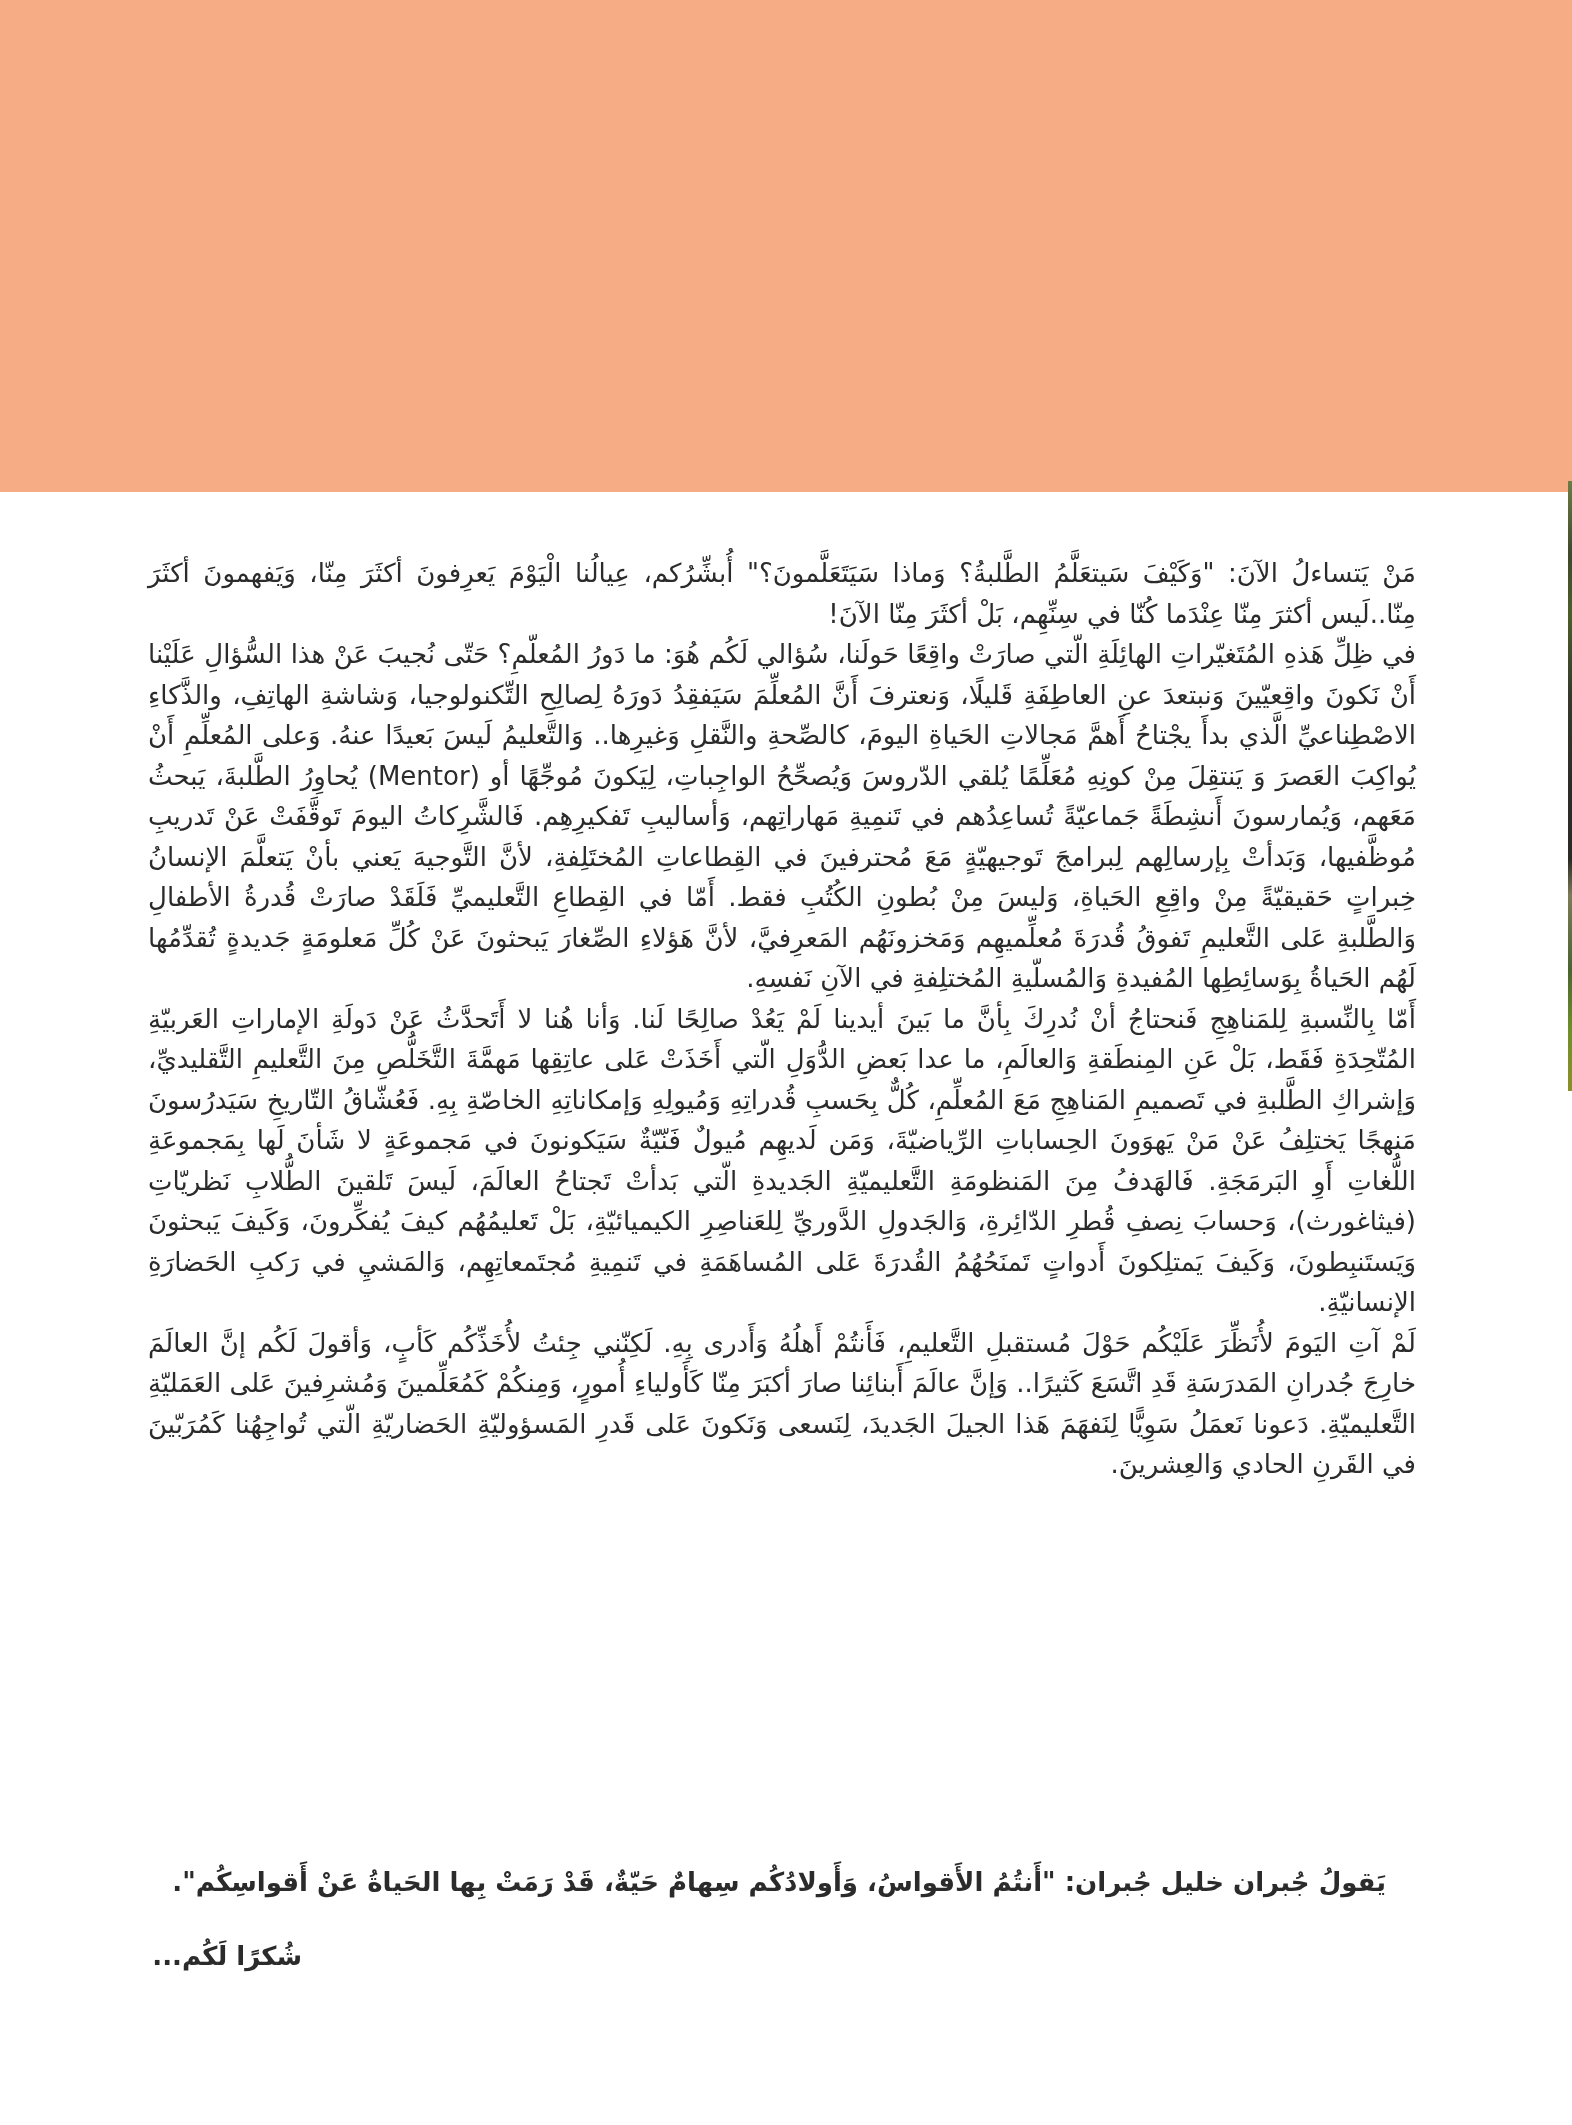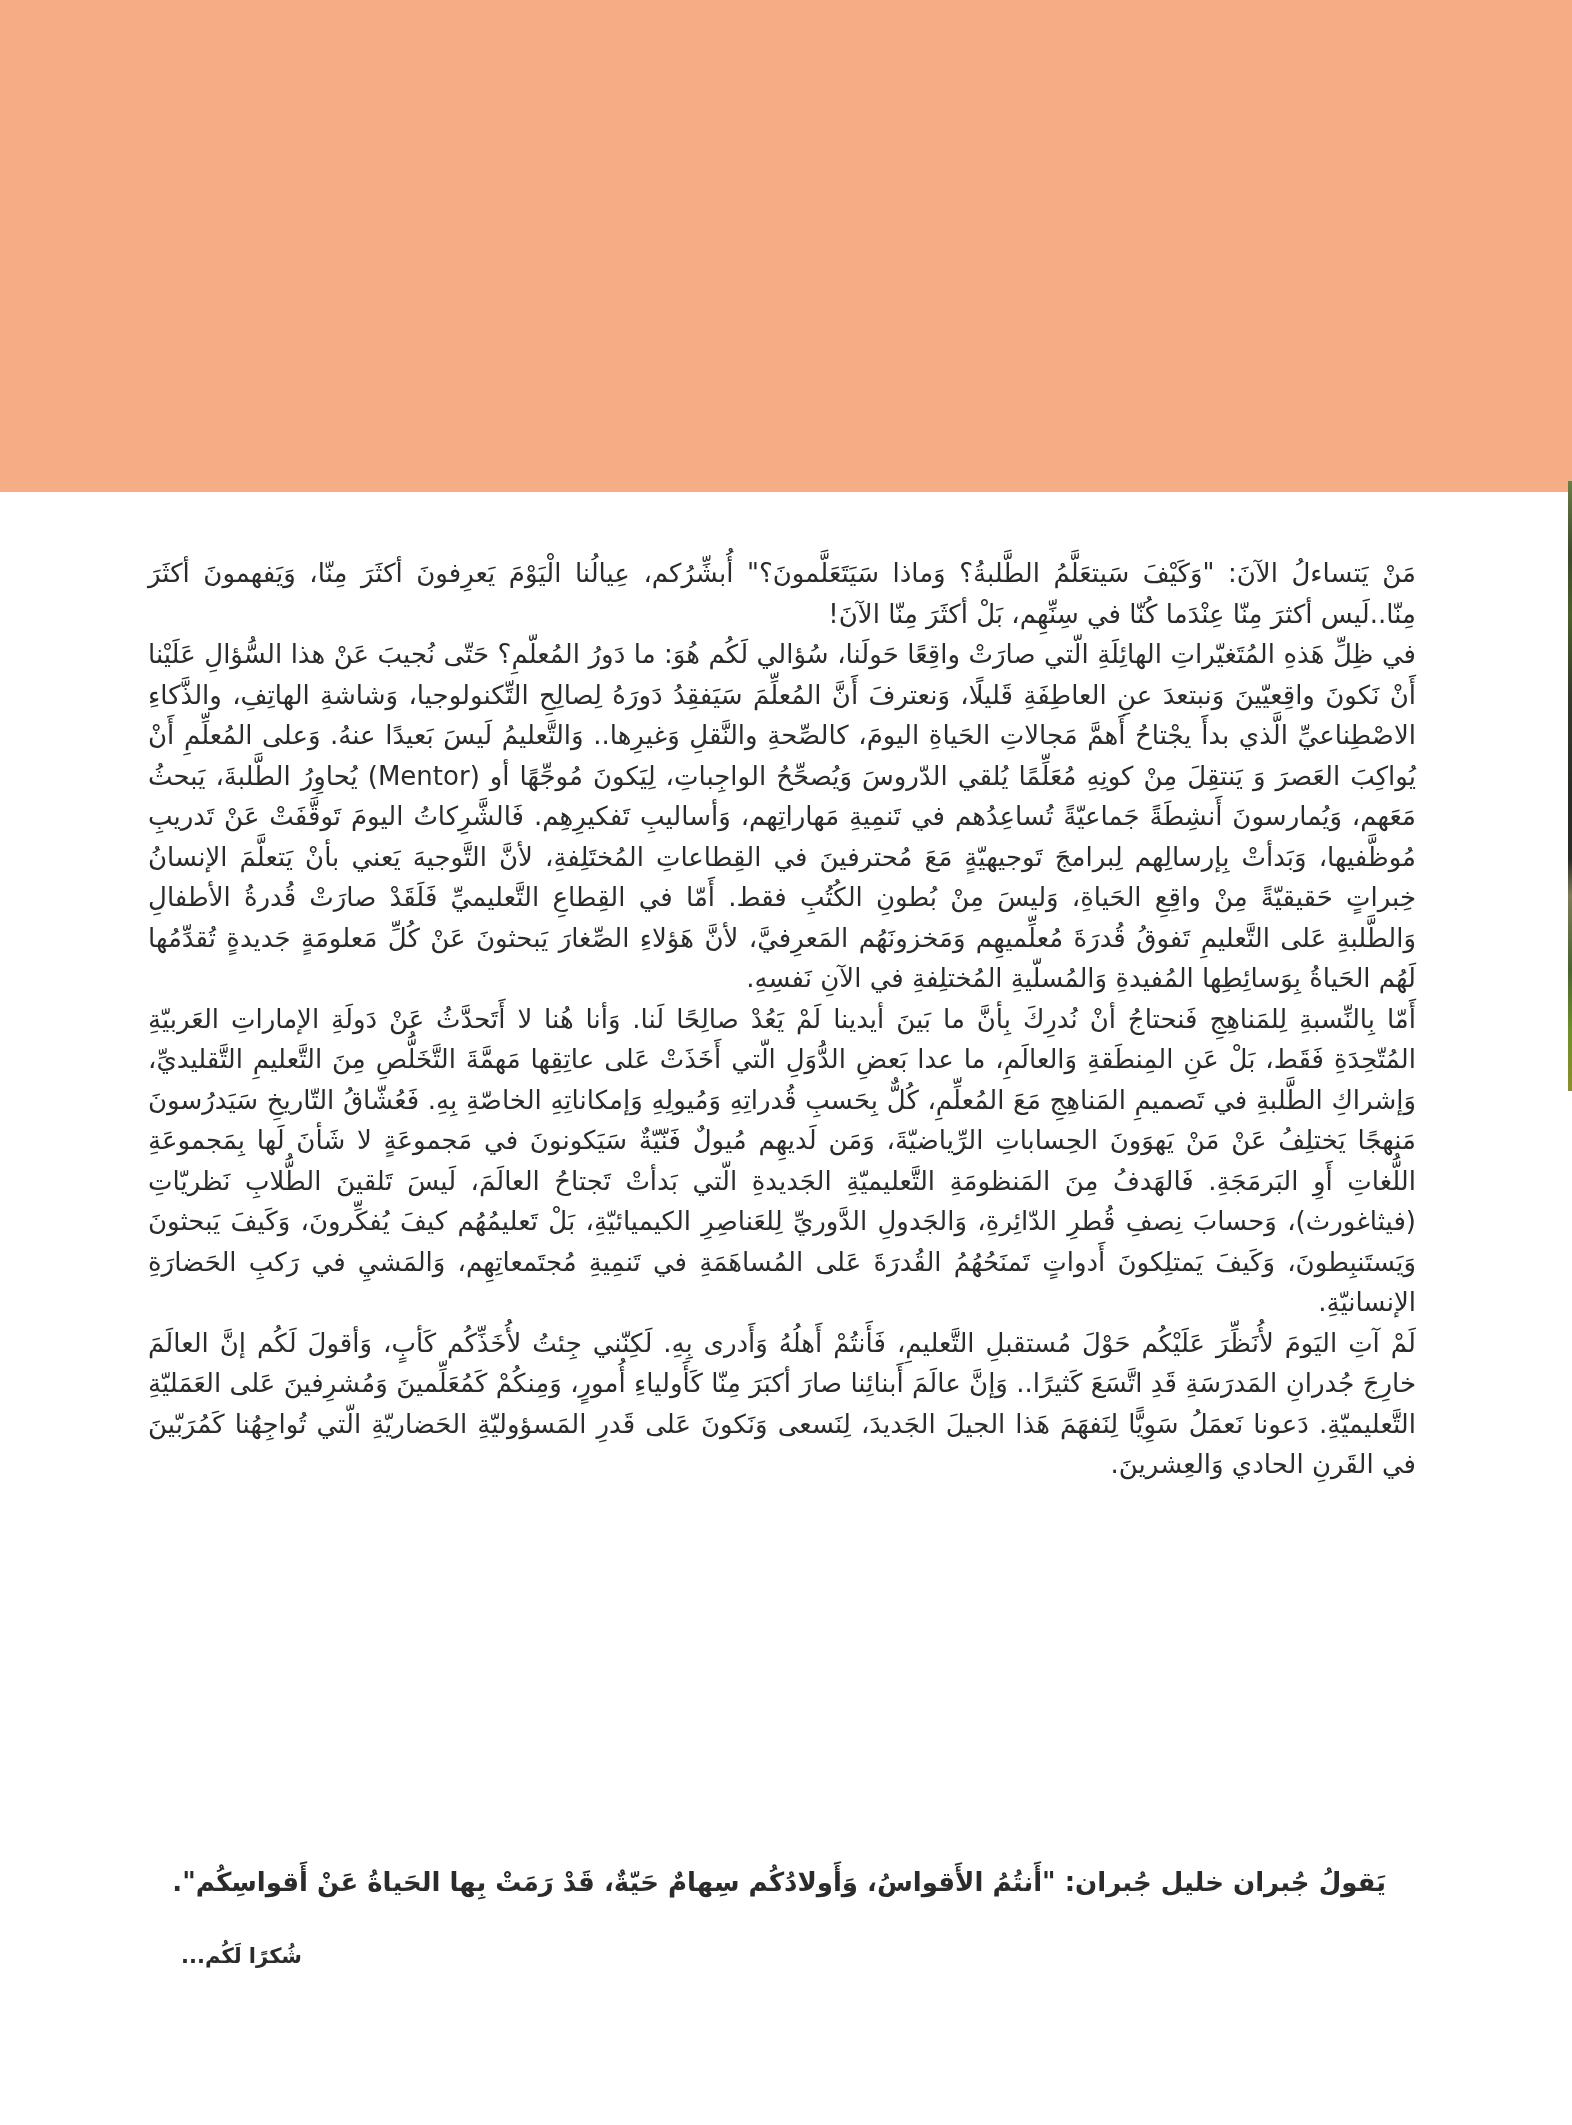--- a/index.html
+++ b/index.html
@@ -61,21 +61,21 @@
       box-sizing: border-box;
     }
     .signoff {
       position: absolute;
       right: 1270px;
       top: 1936px;
       direction: rtl;
       text-align: right;
       font-weight: bold;
       color: #2b2b2b;
-      font-size: 21px;
+      font-size: 26px;
       line-height: 40px;
       white-space: nowrap;
     }
   </style>
 </head>
 <body>
 
 <div class="header-band"></div>
 <div class="edge-strip"></div>
 

